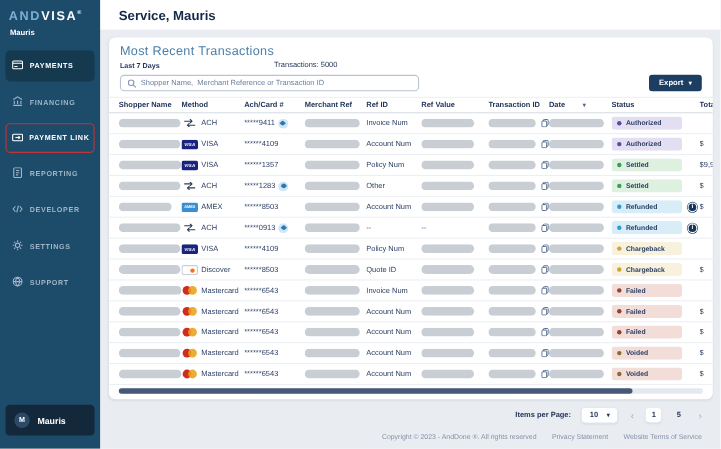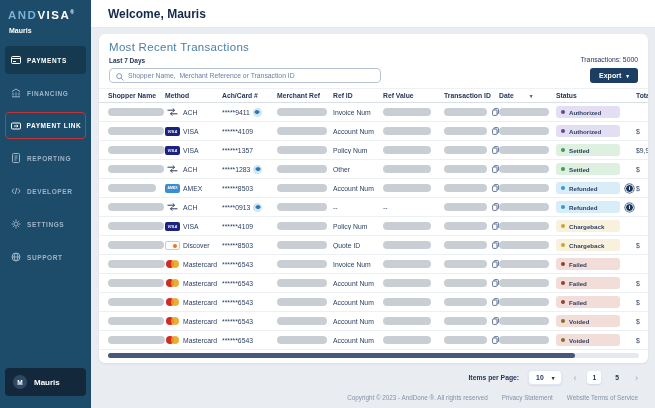--- a/index.html
+++ b/index.html
@@ -26,21 +26,21 @@
   .avatar { width:14px; height:14px; border-radius:50%; background:#2c4a66; color:#fff; font-size:6.5px; font-weight:bold; display:flex; align-items:center; justify-content:center; }
   .profile-name { color:#fff; font-size:8px; font-weight:bold; }
 
   
   main { flex:1; display:flex; flex-direction:column; min-width:0; }
   .topbar { height:28px; background:#ffffff; border-bottom:1px solid #e3e7ee; display:flex; align-items:center; padding-left:17px; }
   .topbar h1 { font-size:12px; font-weight:bold; color:#14294b; }
   .content { flex:1; padding:6px 7px 0 8px; position:relative; }
 
   .card { background:#ffffff; border-radius:6px; box-shadow:0 1px 2px rgba(20,40,70,.08); padding:7px 0 5px 0; overflow:hidden; }
-  .card-head { display:flex; justify-content:space-between; align-items:flex-end; padding:0 10px; }
+  .card-head { display:flex; justify-content:flex-start; align-items:flex-end; padding:0 10px; }
   .card-title { color:#4b80aa; font-size:11.5px; letter-spacing:0.3px; }
   .card-sub { color:#25365a; font-size:6.5px; font-weight:bold; margin-top:4px; }
   .txn-count { color:#25365a; font-size:6.8px; padding-bottom:1px; }
 
   .search-row { display:flex; justify-content:space-between; align-items:flex-end; padding:4px 10px 5px 10px; }
   .search-box { display:flex; align-items:center; gap:4px; border:1px solid #b9c4d2; border-radius:4px; height:15px; width:272px; padding:0 6px; background:#fff; }
   .search-box input { border:none; outline:none; flex:1; font-size:6.8px; color:#3c4e6e; font-family:"Liberation Sans",sans-serif; background:transparent; }
   .search-box input::placeholder { color:#6d7f9b; }
   .export-btn { background:#1d3e63; color:#fff; border:none; border-radius:3px; height:15px; padding:0 9px; font-size:7px; font-weight:bold; display:flex; align-items:center; gap:5px; cursor:pointer; font-family:"Liberation Sans",sans-serif; }
   .export-btn .caret { font-size:5.5px; }
@@ -166,21 +166,21 @@
       </div>
     </nav>
     <div class="profile">
       <span class="avatar">M</span>
       <span class="profile-name">Mauris</span>
     </div>
   </aside>
 
   <main>
     <header class="topbar">
-      <h1>Welcome, Mauris</h1>
+      <h1>Service, Mauris</h1>
     </header>
     <section class="content">
       <div class="card">
         <div class="card-head">
           <div>
             <div class="card-title">Most Recent Transactions</div>
             <div class="card-sub">Last 7 Days</div>
           </div>
           <div class="txn-count">Transactions: 5000</div>
         </div>

